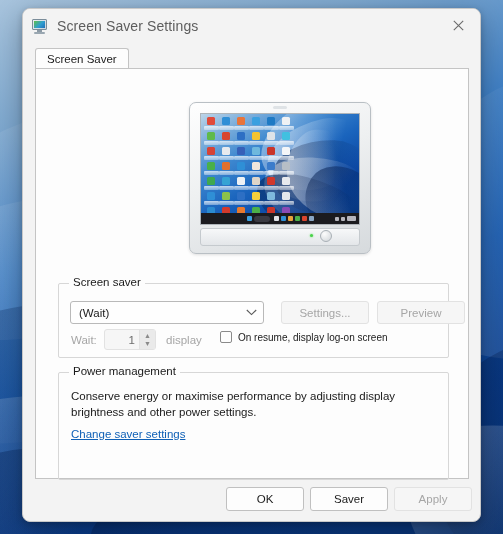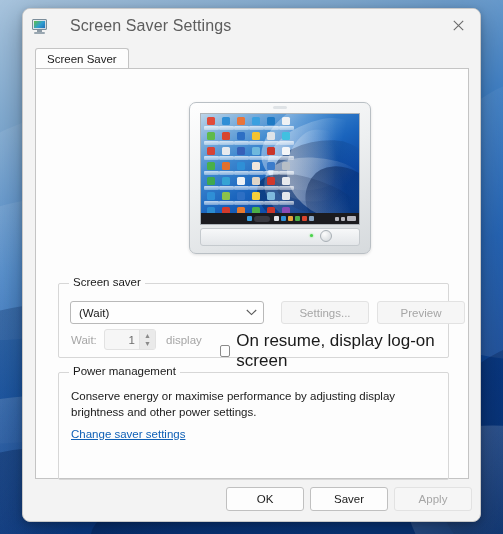--- a/index.html
+++ b/index.html
@@ -80,22 +80,22 @@
     background: #8c9aa5;
   }
   .mon-base {
     position: absolute;
     left: 2px; top: 14px;
     width: 11px; height: 2px;
     background: #9aa7b1;
     border-radius: 1px;
   }
   #title-text {
-    margin-left: 22px;
-    font-size: 16px;
+    margin-left: 9px;
+    font-size: 14px;
     color: #5d5d5d;
     letter-spacing: 0.1px;
   }
   #close-btn {
     position: absolute;
     right: 0; top: 0;
     width: 44px; height: 32px;
     display: flex; align-items: center; justify-content: center;
     border-top-right-radius: 8px;
     cursor: default;
@@ -378,21 +378,21 @@
     position: absolute; left: 161px; top: 47px;
     display: flex; align-items: center; gap: 6px;
   }
   .checkbox {
     width: 12px; height: 12px;
     background: #fdfdfd;
     border: 1px solid #8a8a8a;
     border-radius: 2px;
     box-sizing: border-box;
   }
-  #resume-label { font-size: 17px; color: #1a1a1a; }
+  #resume-label { font-size: 10px; color: #1a1a1a; }
 
   
   #power-desc {
     position: absolute;
     left: 12px; top: 15px;
     width: 355px;
     font-size: 11.5px;
     color: #1a1a1a;
     line-height: 16px;
   }

